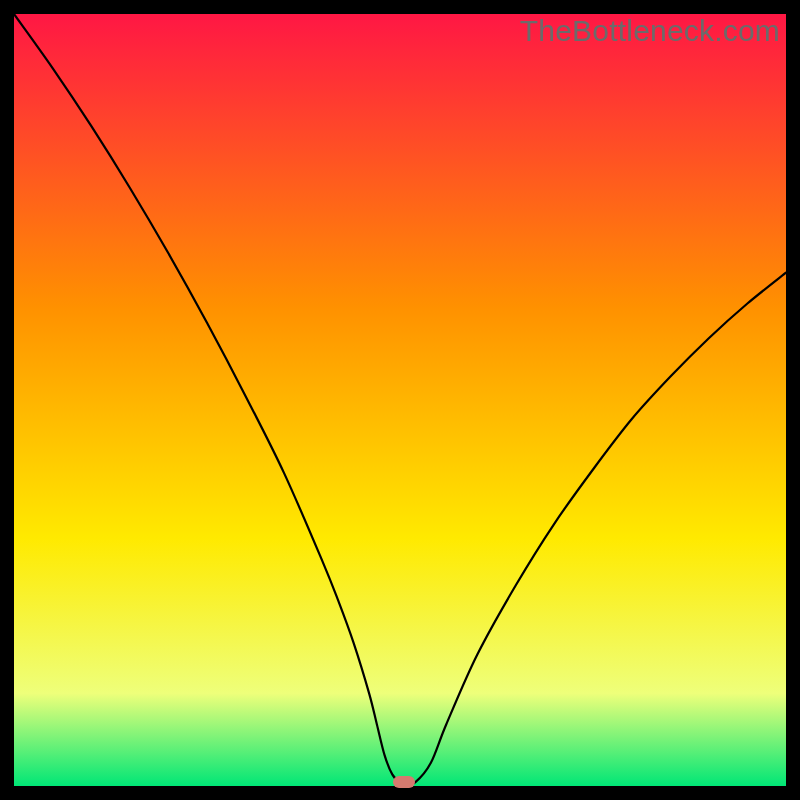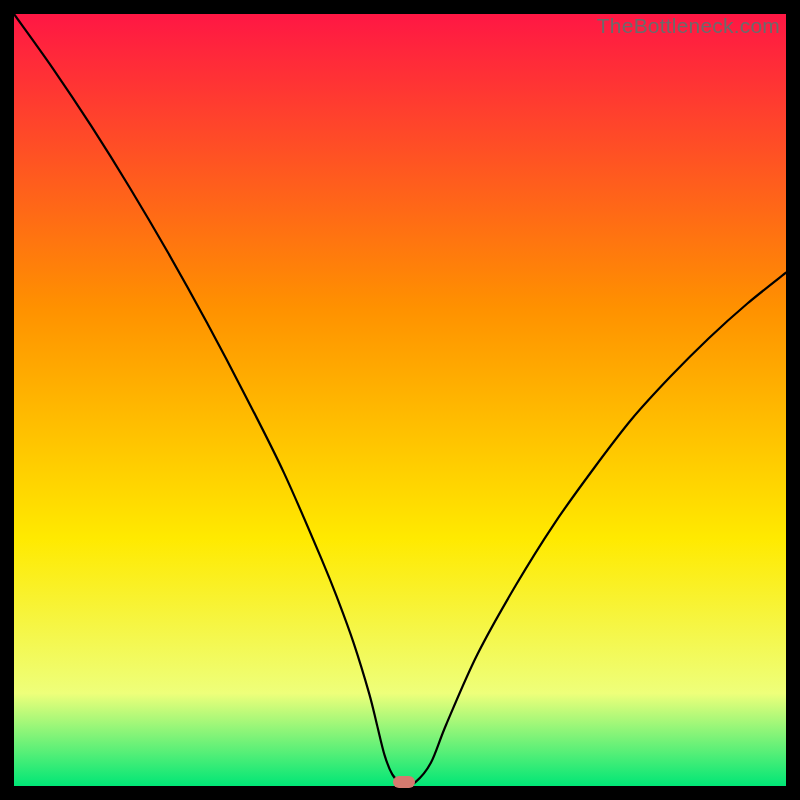--- a/index.html
+++ b/index.html
@@ -23,21 +23,21 @@
     position: absolute;
     left: 0;
     top: 0;
     width: 772px;
     height: 772px;
   }
   .watermark {
     position: absolute;
     top: 0px;
     right: 6px;
-    font-size: 21px;
+    font-size: 30px;
     font-weight: 500;
     color: #6b6b6b;
     letter-spacing: 0.2px;
   }
   .marker {
     position: absolute;
     width: 22px;
     height: 12px;
     border-radius: 6px;
     background: #d57a6f;

